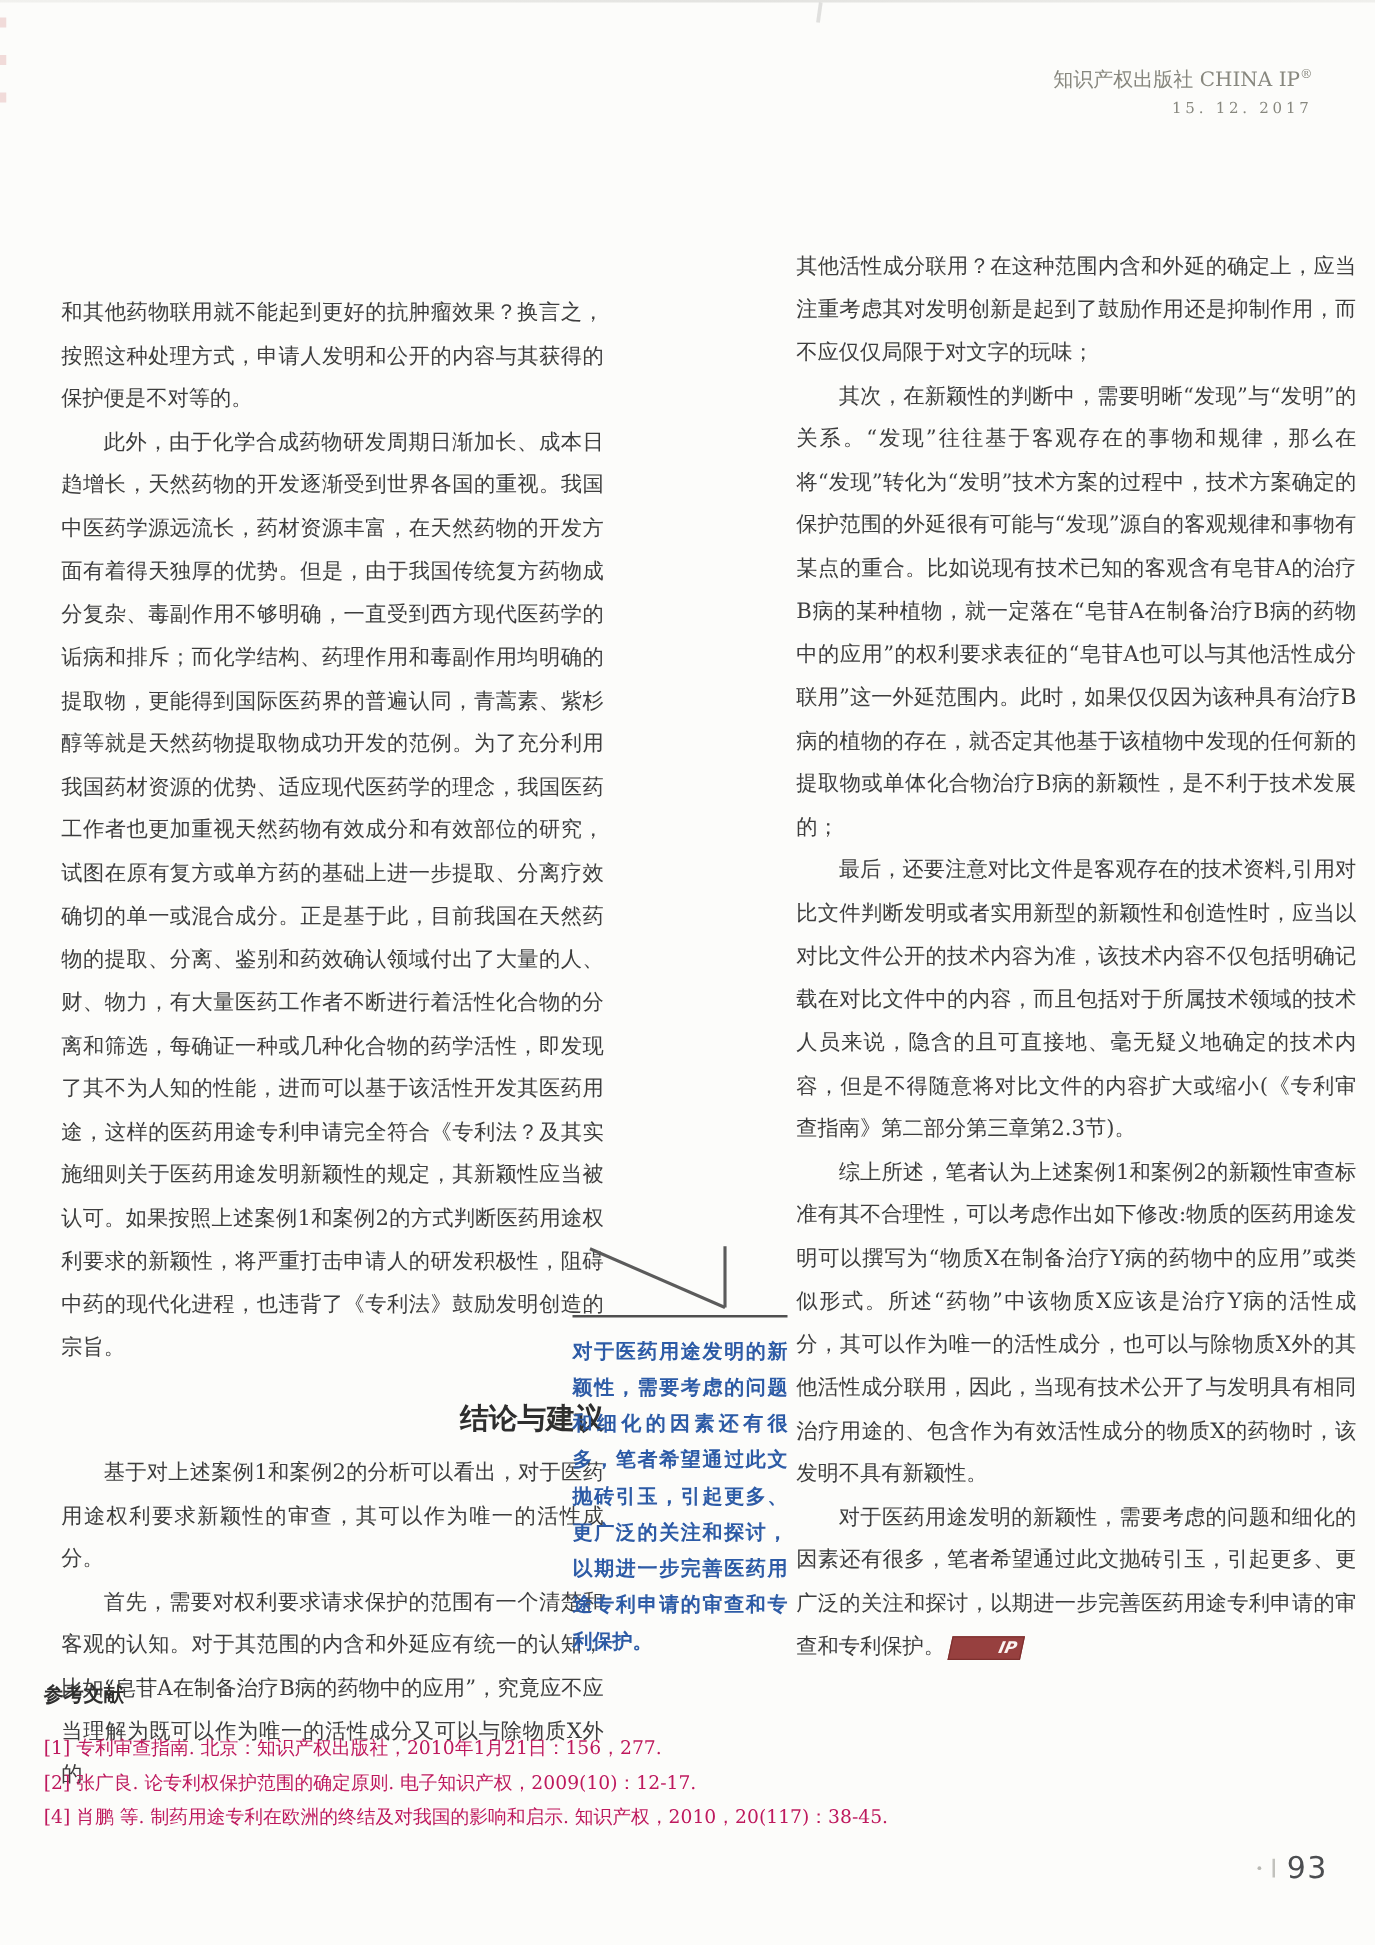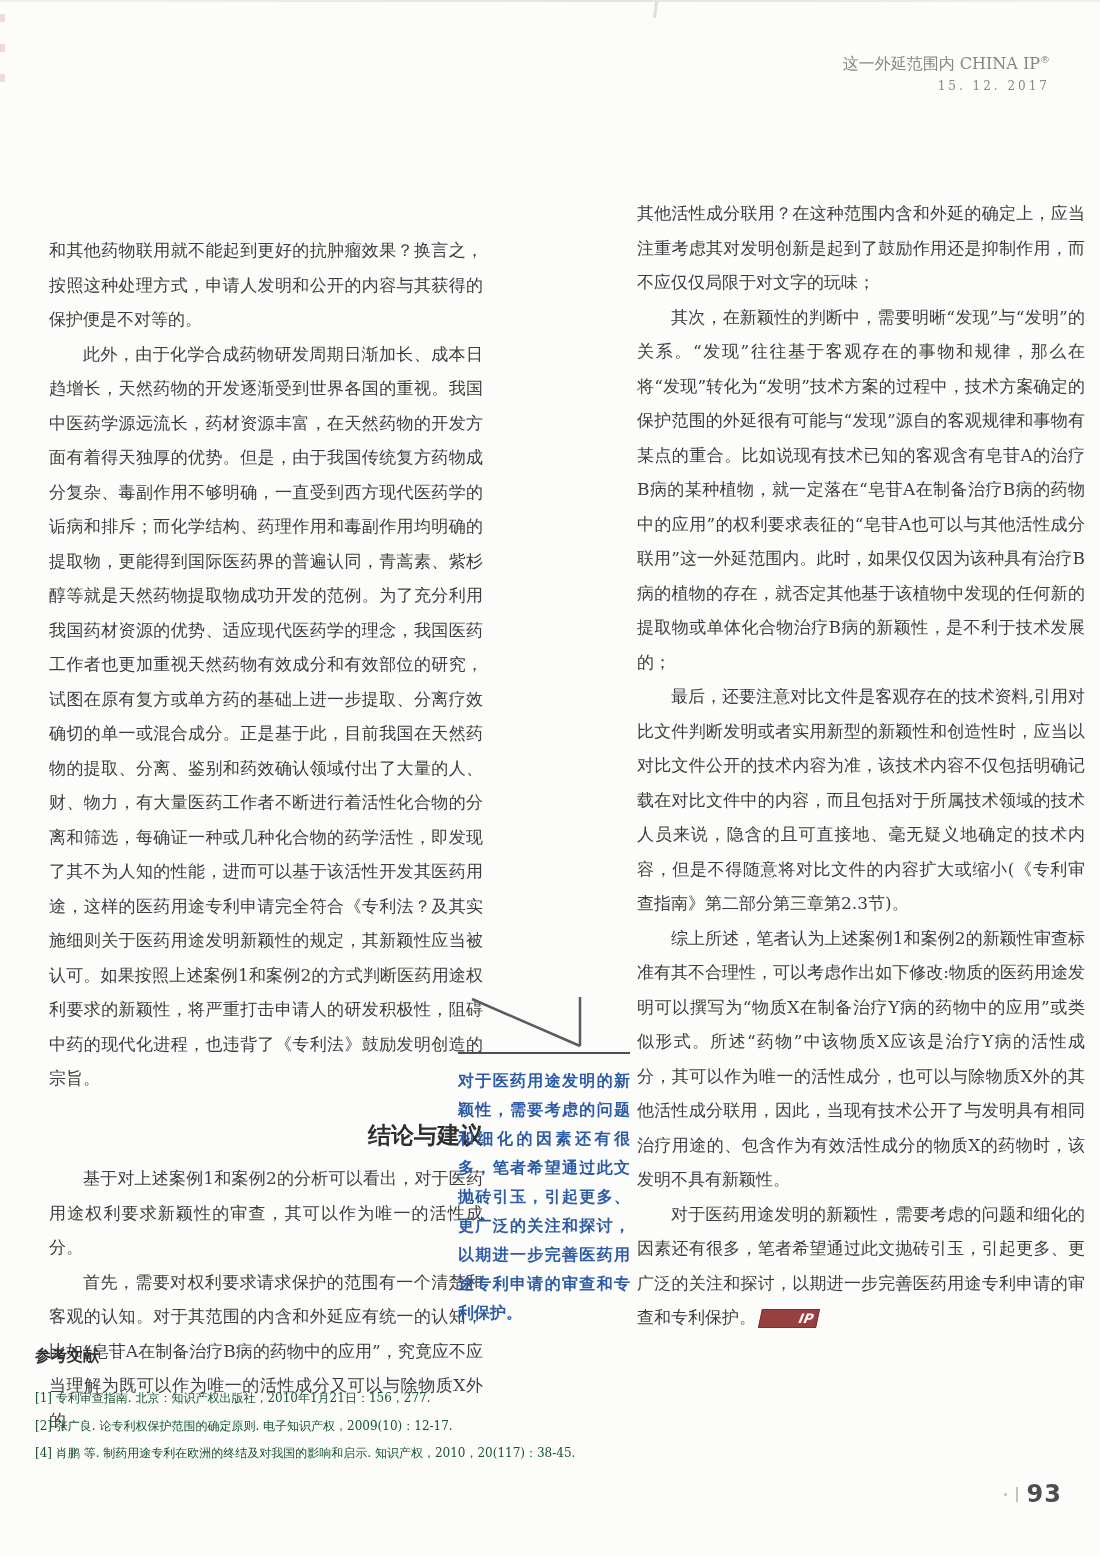--- a/index.html
+++ b/index.html
@@ -64,47 +64,47 @@
     padding:0 4px;margin-left:4px;
     border:1px solid #7e302f;
   }
 
   
   .references{position:absolute;left:35px;top:1346px;width:1010px;}
   .ref-heading{
     font-family:"DejaVu Sans", sans-serif;
     font-weight:bold;font-size:16px;color:#2e2e2e;margin:0 0 18px 0;
   }
-  .ref-item{font-size:12px;line-height:27.5px;margin:0;color:#14532d;}
+  .ref-item{font-size:15px;line-height:27.5px;margin:0;color:#be185d;}
 
   
   .pagenum{
     position:absolute;right:38px;top:1480px;
     display:flex;align-items:center;gap:9px;
   }
   .pagenum .mark-dot{width:3px;height:3px;background:#b9b9b4;border-radius:50%;}
   .pagenum .mark-bar{width:2px;height:15px;background:#c2c2bd;}
   .pagenum .num{
     font-family:"DejaVu Sans", sans-serif;
-    font-size:24px;font-weight:bold;color:#4b4d50;letter-spacing:1px;
+    font-size:24px;font-weight:normal;color:#4b4d50;letter-spacing:1px;
   }
 </style>
 </head>
 <body>
 
 <div class="page">
 
   <div class="scan-top-edge"></div>
   <div class="scan-squiggle"></div>
   <div class="scan-tick t1"></div>
   <div class="scan-tick t2"></div>
   <div class="scan-tick t3"></div>
 
   <div class="header">
-    <div><span>这一外延范围内 CHINA IP</span><span class="tm">®</span></div>
+    <div><span>知识产权出版社 CHINA IP</span><span class="tm">®</span></div>
     <div class="date">15. 12. 2017</div>
   </div>
 
   <div class="col col-left">
     <p>和其他药物联用就不能起到更好的抗肿瘤效果？换言之，按照这种处理方式，申请人发明和公开的内容与其获得的保护便是不对等的。</p>
     <p class="indent">此外，由于化学合成药物研发周期日渐加长、成本日趋增长，天然药物的开发逐渐受到世界各国的重视。我国中医药学源远流长，药材资源丰富，在天然药物的开发方面有着得天独厚的优势。但是，由于我国传统复方药物成分复杂、毒副作用不够明确，一直受到西方现代医药学的诟病和排斥；而化学结构、药理作用和毒副作用均明确的提取物，更能得到国际医药界的普遍认同，青蒿素、紫杉醇等就是天然药物提取物成功开发的范例。为了充分利用我国药材资源的优势、适应现代医药学的理念，我国医药工作者也更加重视天然药物有效成分和有效部位的研究，试图在原有复方或单方药的基础上进一步提取、分离疗效确切的单一或混合成分。正是基于此，目前我国在天然药物的提取、分离、鉴别和药效确认领域付出了大量的人、财、物力，有大量医药工作者不断进行着活性化合物的分离和筛选，每确证一种或几种化合物的药学活性，即发现了其不为人知的性能，进而可以基于该活性开发其医药用途，这样的医药用途专利申请完全符合《专利法？及其实施细则关于医药用途发明新颖性的规定，其新颖性应当被认可。如果按照上述案例1和案例2的方式判断医药用途权利要求的新颖性，将严重打击申请人的研发积极性，阻碍中药的现代化进程，也违背了《专利法》鼓励发明创造的宗旨。</p>
     <h2 class="section-heading">结论与建议</h2>
     <p class="indent">基于对上述案例1和案例2的分析可以看出，对于医药用途权利要求新颖性的审查，其可以作为唯一的活性成分。</p>
     <p class="indent">首先，需要对权利要求请求保护的范围有一个清楚和客观的认知。对于其范围的内含和外延应有统一的认知，比如“皂苷A在制备治疗B病的药物中的应用”，究竟应不应当理解为既可以作为唯一的活性成分又可以与除物质X外的</p>
   </div>

